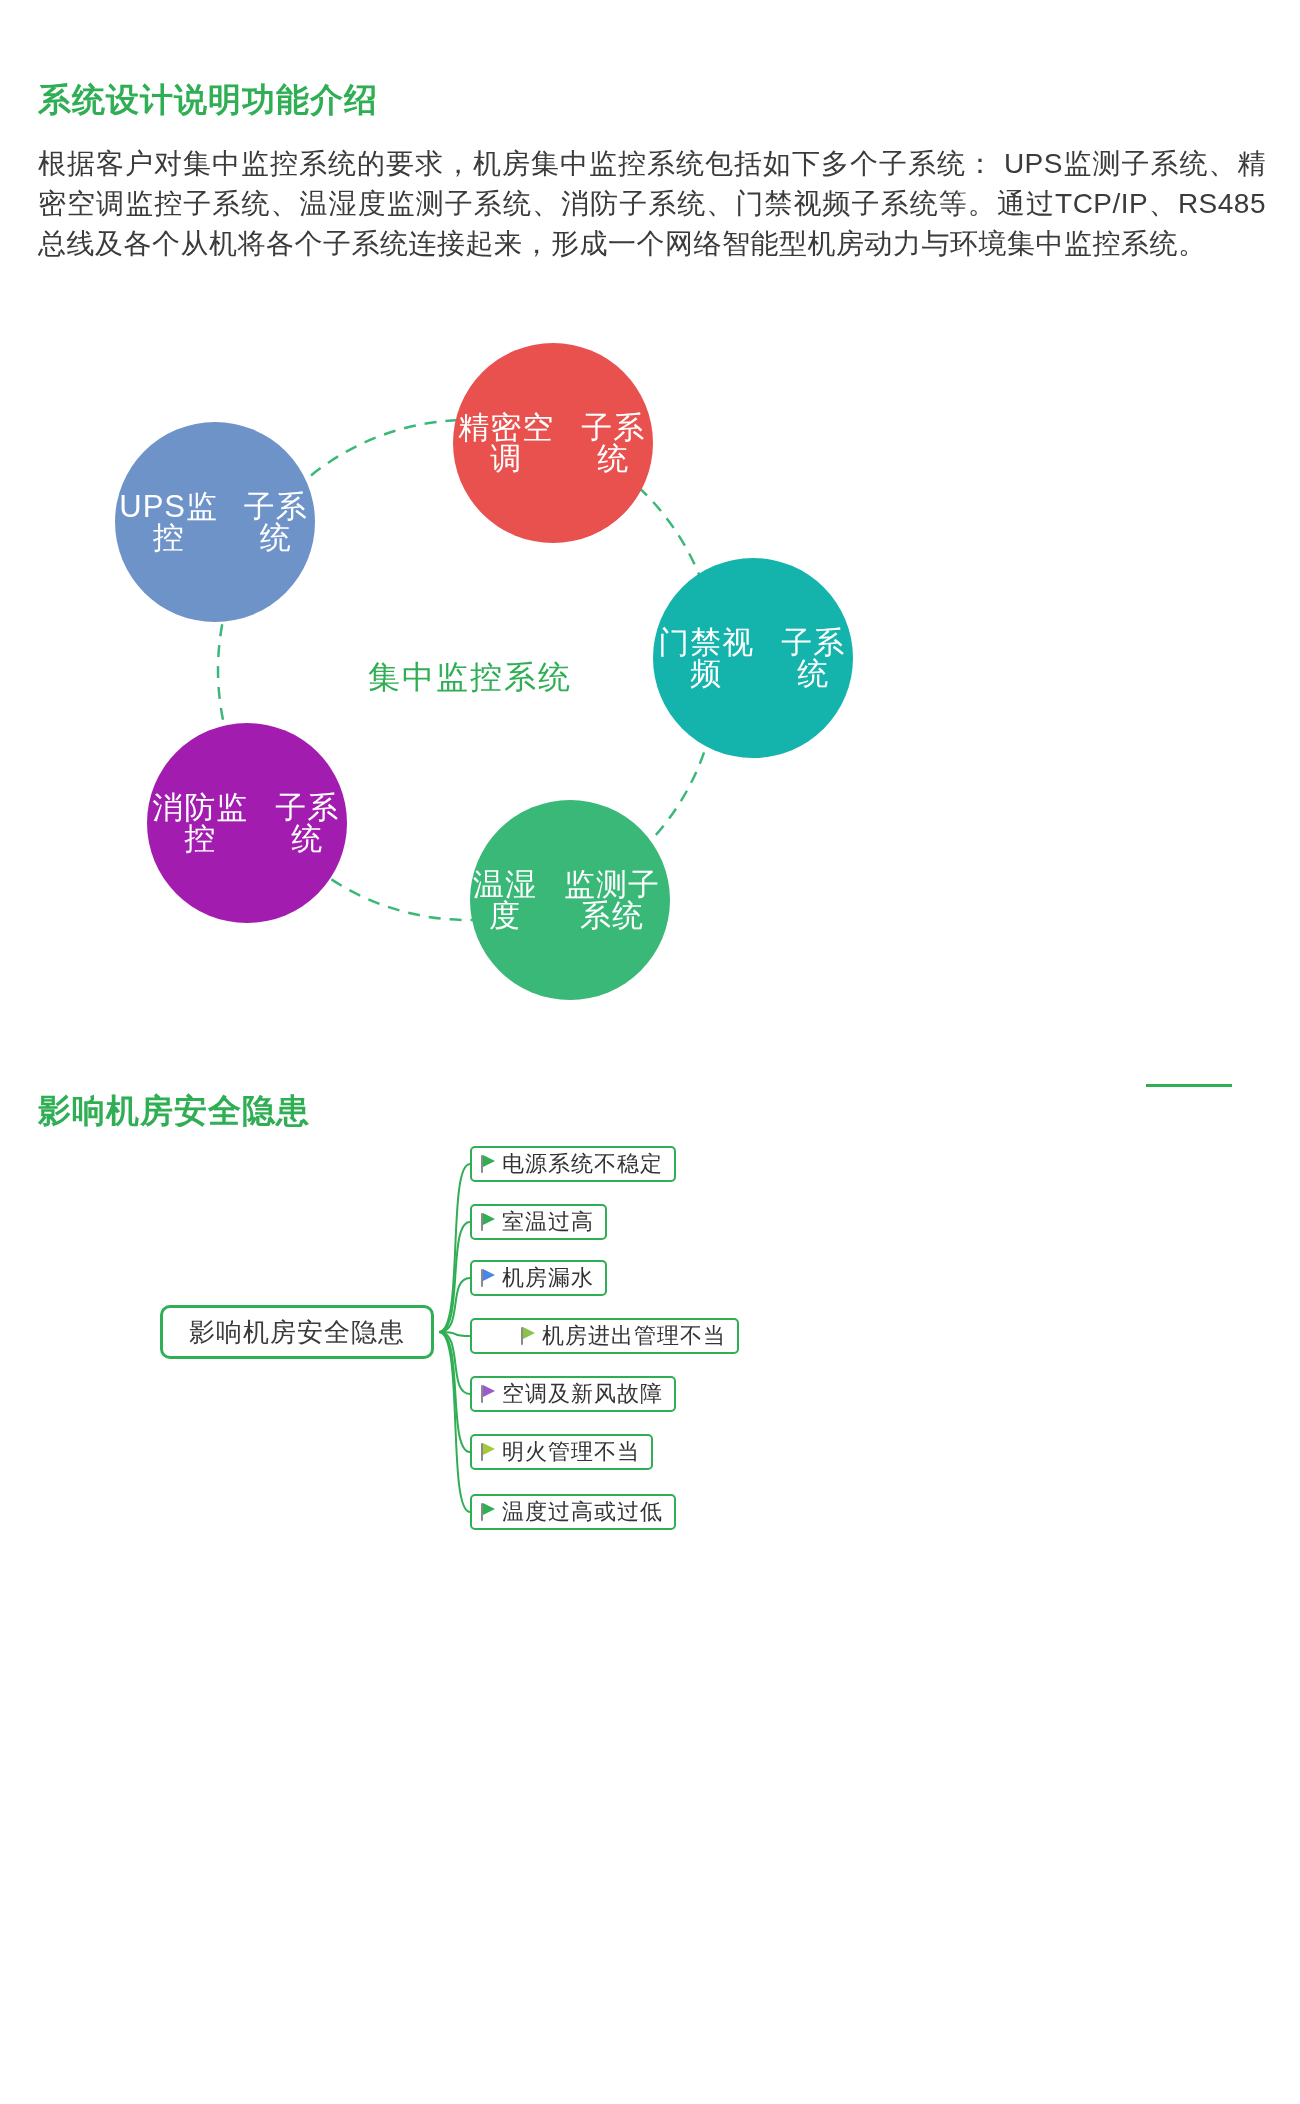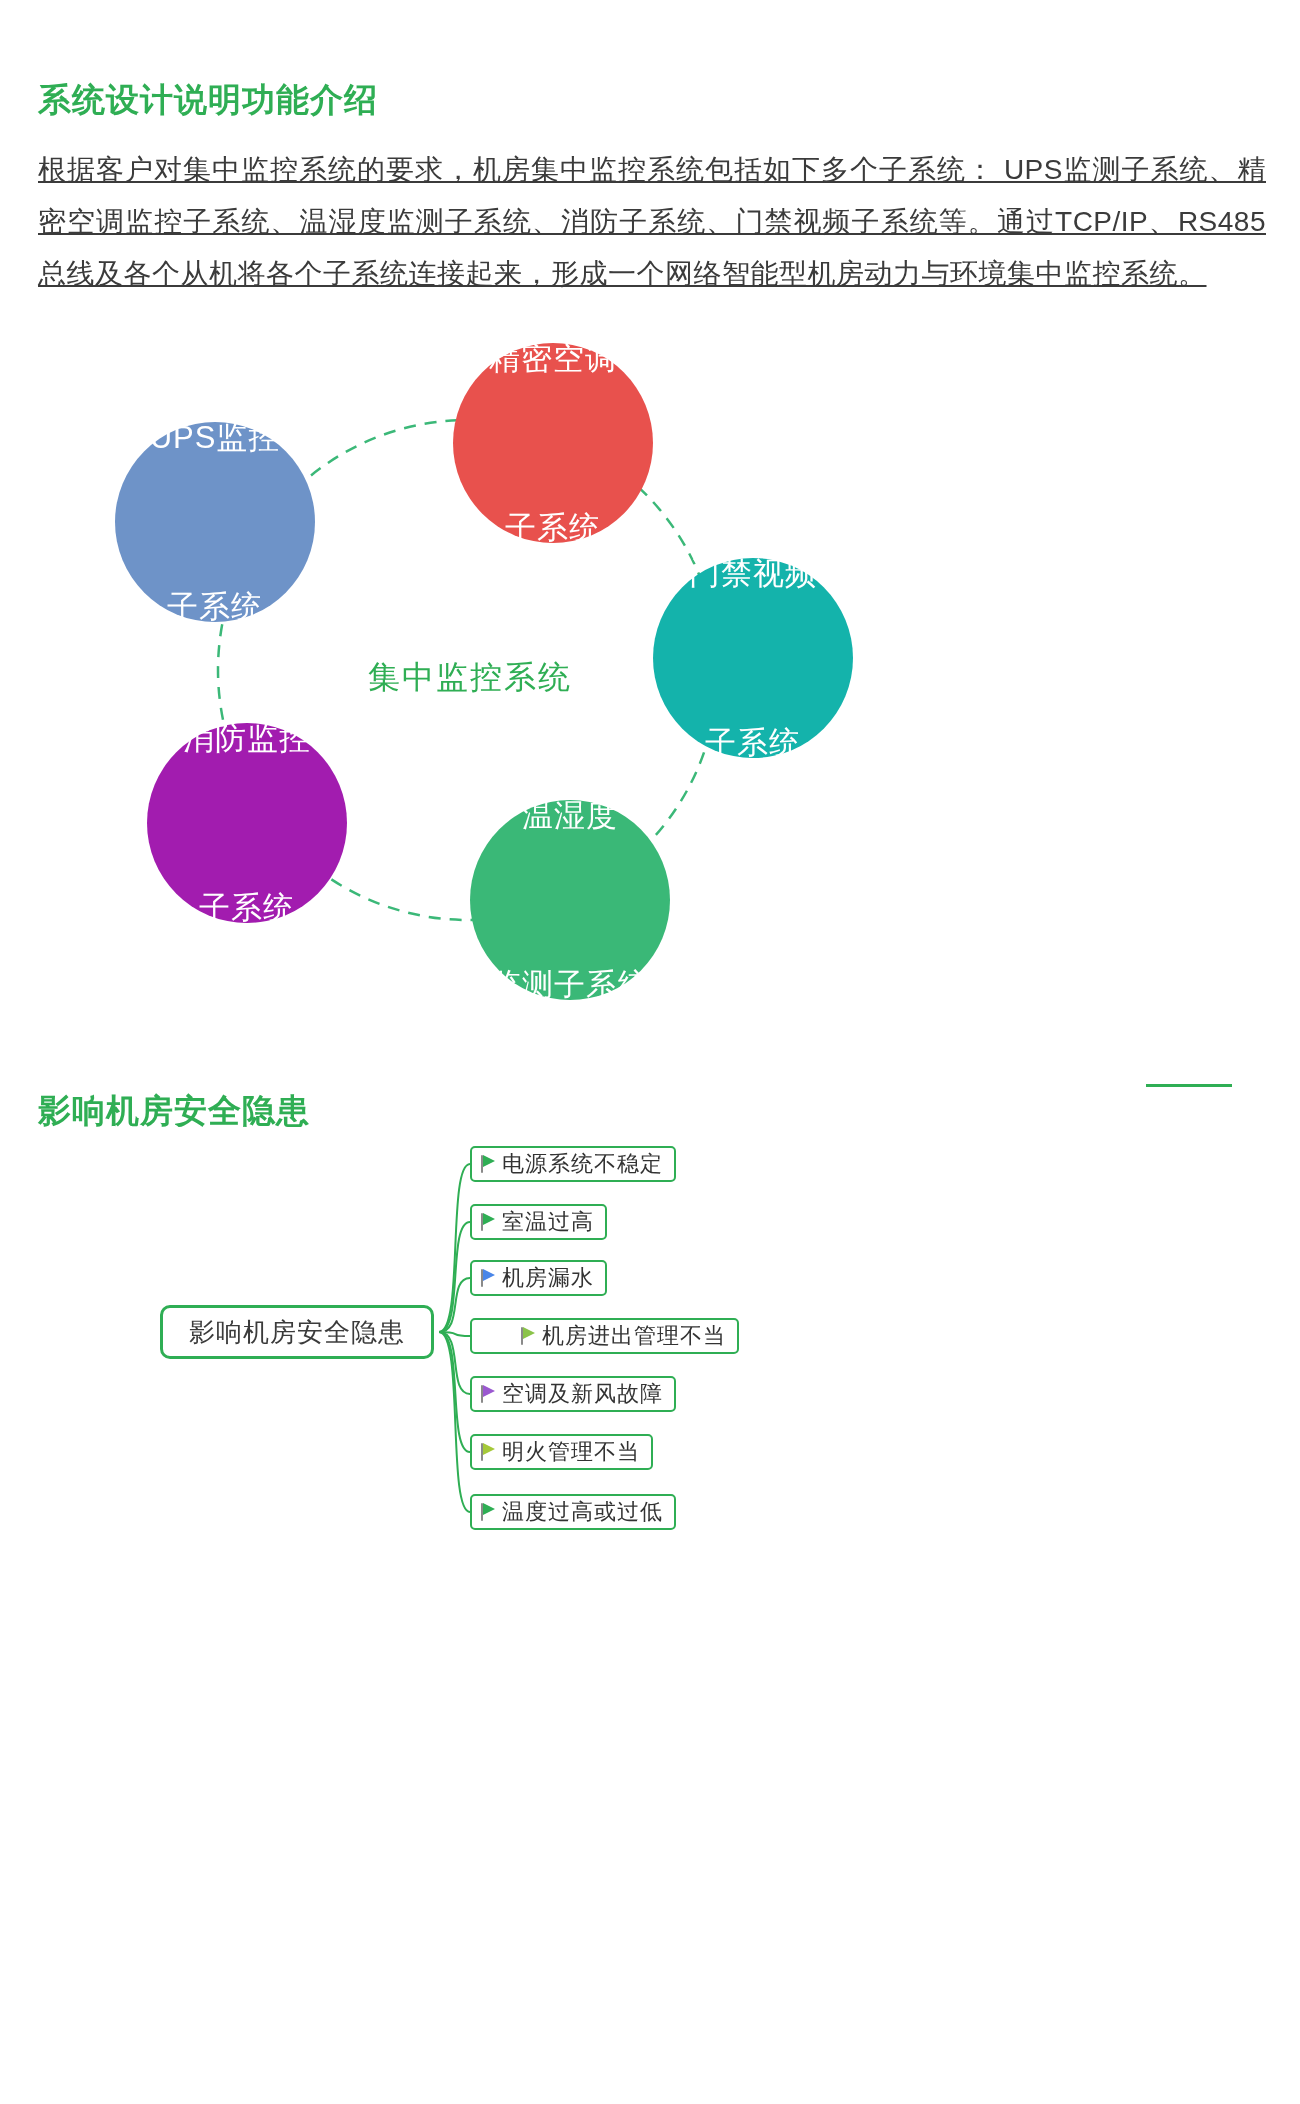--- a/index.html
+++ b/index.html
@@ -27,25 +27,24 @@
     color: var(--accent);
     letter-spacing: 1px;
     white-space: nowrap;
   }
   .intro-text {
     position: absolute;
     left: 38px;
     top: 116px;
     width: 1228px;
     font-size: 28px;
-    line-height: 52px;
+    line-height: 40px;
     color: #3b3b3b;
     text-align: justify;
     letter-spacing: 0.5px;
-    text-decoration: underline;
   }
 
   
   .circle-diagram {
     position: absolute;
     left: 0;
     top: 330px;
     width: 1000px;
     height: 690px;
   }
@@ -53,21 +52,20 @@
     position: absolute;
     left: 0; top: 0;
     color: var(--ring);
   }
   .circle-node {
     position: absolute;
     width: 200px;
     height: 200px;
     border-radius: 50%;
     display: flex;
-    flex-direction: column;
     align-items: center;
     justify-content: space-between;
     gap: 14px;
     color: #ffffff;
     font-size: 31px;
     letter-spacing: 1px;
     text-align: center;
     line-height: 1;
   }
   .node-ups    { left: 115px; top: 92px;  }

